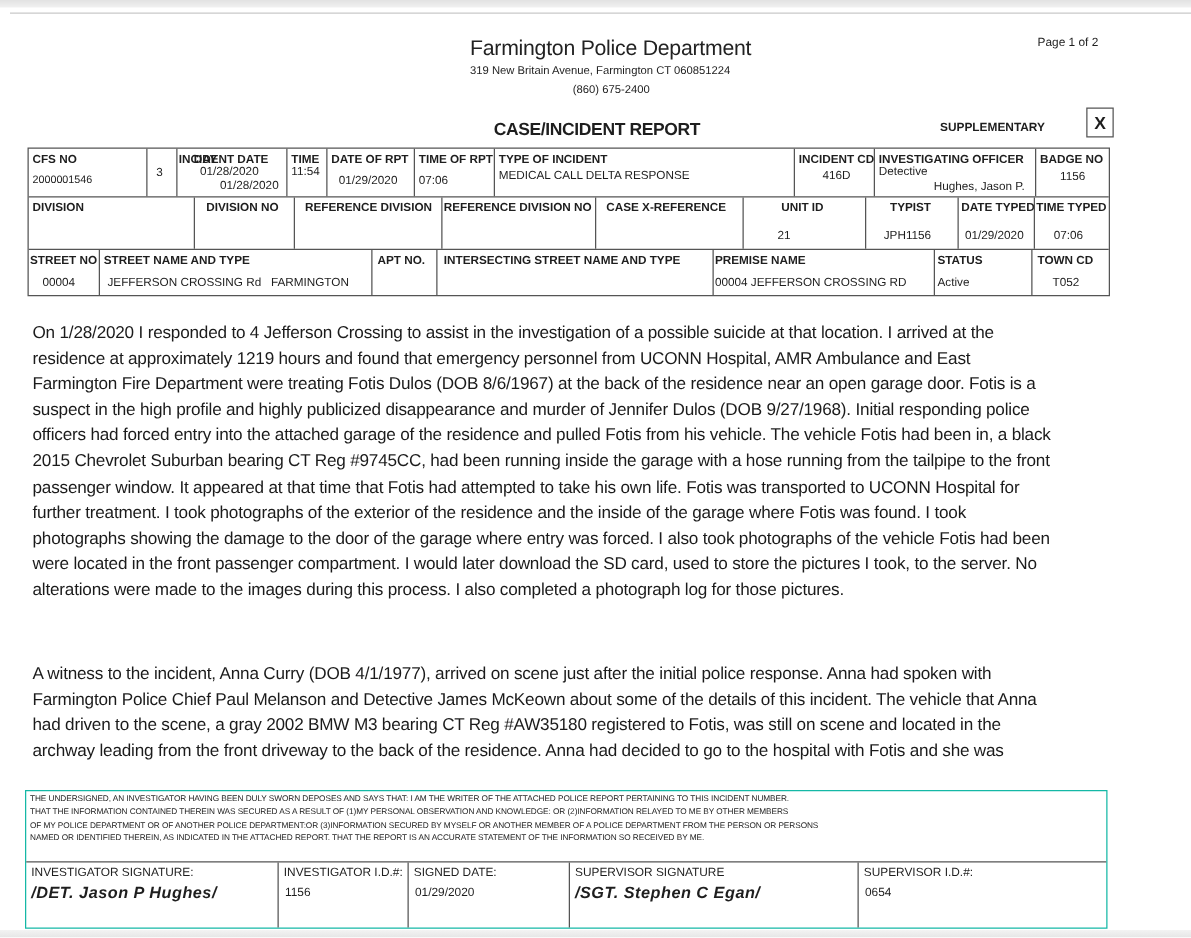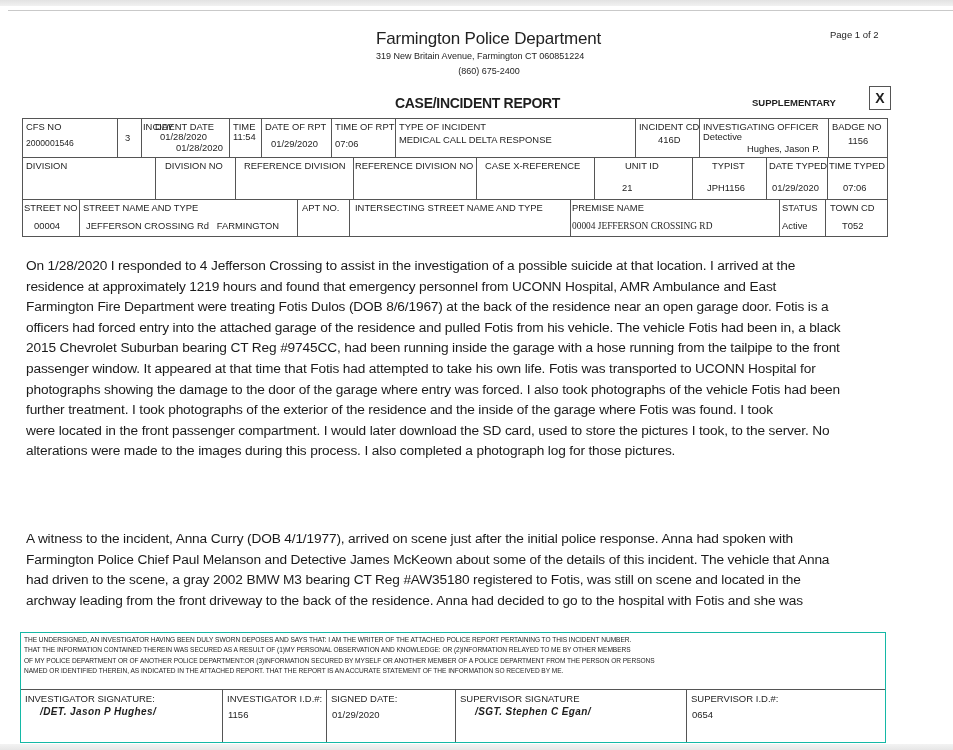--- a/index.html
+++ b/index.html
@@ -57,21 +57,21 @@
     border: 1px solid #555; box-sizing: border-box;
   }
   .row { position: absolute; left: 0; width: 100%; border-top: 1px solid #555; box-sizing: border-box; }
   .row.first { border-top: none; }
   .cell {
     position: absolute; top: 0; height: 100%;
     border-left: 1px solid #555; box-sizing: border-box;
     font-size: 9.4px; line-height: 1.15; padding: 2px 3px; white-space: nowrap; overflow: visible;
   }
   .cell.nob { border-left: none; }
-  .lbl { position: absolute; white-space: nowrap; }
+  .lbl { position: absolute; white-space: nowrap; font-weight: bold; }
   .val { position: absolute; white-space: nowrap; }
 
   
   .narr {
     position: absolute; left: 26px; width: 880px;
     font-size: 13.7px; line-height: 20.6px; color: #1b1b1b; letter-spacing: -0.15px;
   }
   .narr .ln { white-space: nowrap; height: 20.6px; }
 
   
@@ -87,21 +87,21 @@
     position: absolute; left: 0; top: 56px; width: 100%; height: 53px;
     border-top: 1px solid #555; box-sizing: border-box;
   }
   .sig-cell {
     position: absolute; top: 0; height: 100%; border-left: 1px solid #555; box-sizing: border-box;
   }
   .sig-cell.nob { border-left: none; }
   .sig-lbl { position: absolute; left: 4px; top: 3px; font-size: 9.5px; white-space: nowrap; }
   .sig-val { position: absolute; left: 5px; top: 19px; font-size: 9.5px; white-space: nowrap; }
   .sig-script {
-    position: absolute; left: 19px; top: 16px; font-size: 10px; font-weight: bold; font-style: italic;
+    position: absolute; left: 4px; top: 16px; font-size: 13px; font-weight: bold; font-style: italic;
     white-space: nowrap; letter-spacing: 0.4px;
   }
 </style>
 </head>
 <body>
 
 <div class="top-band"></div>
 <div class="top-rule"></div>
 
 <div class="hdr-title">Farmington Police Department</div>
@@ -203,42 +203,43 @@
       <span class="val" style="left:6px;top:21px;white-space:pre;">JEFFERSON CROSSING Rd   FARMINGTON</span>
     </div>
     <div class="cell" style="left:274px; width:52px;">
       <span class="lbl" style="left:4px;top:3px;">APT NO.</span>
     </div>
     <div class="cell" style="left:326px; width:221px;">
       <span class="lbl" style="left:5px;top:3px;">INTERSECTING STREET NAME AND TYPE</span>
     </div>
     <div class="cell" style="left:547px; width:173px;">
       <span class="lbl" style="left:1px;top:3px;">PREMISE NAME</span>
-      <span class="val" style="left:1px;top:21px;font-family:Liberation Serif, serif;">00004 JEFFERSON CROSSING RD</span>
-    </div>
-    <div class="cell" style="left:756px; width:82px;text-align:right;">
+      <span class="val" style="left:1px;top:21px;">00004 JEFFERSON CROSSING RD</span>
+    </div>
+    <div class="cell" style="left:724px; width:82px;text-align:right;">
       <span class="lbl" style="left:2px;top:3px;">STATUS</span>
       <span class="val" style="left:2px;top:21px;">Active</span>
     </div>
     <div class="cell" style="left:802px; width:62px;">
       <span class="lbl" style="left:4px;top:3px;">TOWN CD</span>
       <span class="val" style="left:16px;top:21px;">T052</span>
     </div>
   </div>
 </div>
 
 <div class="narr" style="top:256px;">
   <div class="ln">On 1/28/2020 I responded to 4 Jefferson Crossing to assist in the investigation of a possible suicide at that location. I arrived at the</div>
   <div class="ln">residence at approximately 1219 hours and found that emergency personnel from UCONN Hospital, AMR Ambulance and East</div>
   <div class="ln">Farmington Fire Department were treating Fotis Dulos (DOB 8/6/1967) at the back of the residence near an open garage door. Fotis is a</div>
+  <div class="ln">suspect in the high profile and highly publicized disappearance and murder of Jennifer Dulos (DOB 9/27/1968). Initial responding police</div>
   <div class="ln">officers had forced entry into the attached garage of the residence and pulled Fotis from his vehicle. The vehicle Fotis had been in, a black</div>
   <div class="ln">2015 Chevrolet Suburban bearing CT Reg #9745CC, had been running inside the garage with a hose running from the tailpipe to the front</div>
   <div class="ln">passenger window. It appeared at that time that Fotis had attempted to take his own life. Fotis was transported to UCONN Hospital for</div>
+  <div class="ln">further treatment. I took photographs of the exterior of the residence and the inside of the garage where Fotis was found. I took</div>
   <div class="ln">photographs showing the damage to the door of the garage where entry was forced. I also took photographs of the vehicle Fotis had been</div>
-  <div class="ln">further treatment. I took photographs of the exterior of the residence and the inside of the garage where Fotis was found. I took</div>
   <div class="ln">were located in the front passenger compartment. I would later download the SD card, used to store the pictures I took, to the server. No</div>
   <div class="ln">alterations were made to the images during this process. I also completed a photograph log for those pictures.</div>
 </div>
 
 <div class="narr" style="top:529px;">
   <div class="ln">A witness to the incident, Anna Curry (DOB 4/1/1977), arrived on scene just after the initial police response. Anna had spoken with</div>
   <div class="ln">Farmington Police Chief Paul Melanson and Detective James McKeown about some of the details of this incident. The vehicle that Anna</div>
   <div class="ln">had driven to the scene, a gray 2002 BMW M3 bearing CT Reg #AW35180 registered to Fotis, was still on scene and located in the</div>
   <div class="ln">archway leading from the front driveway to the back of the residence. Anna had decided to go to the hospital with Fotis and she was</div>
 </div>

